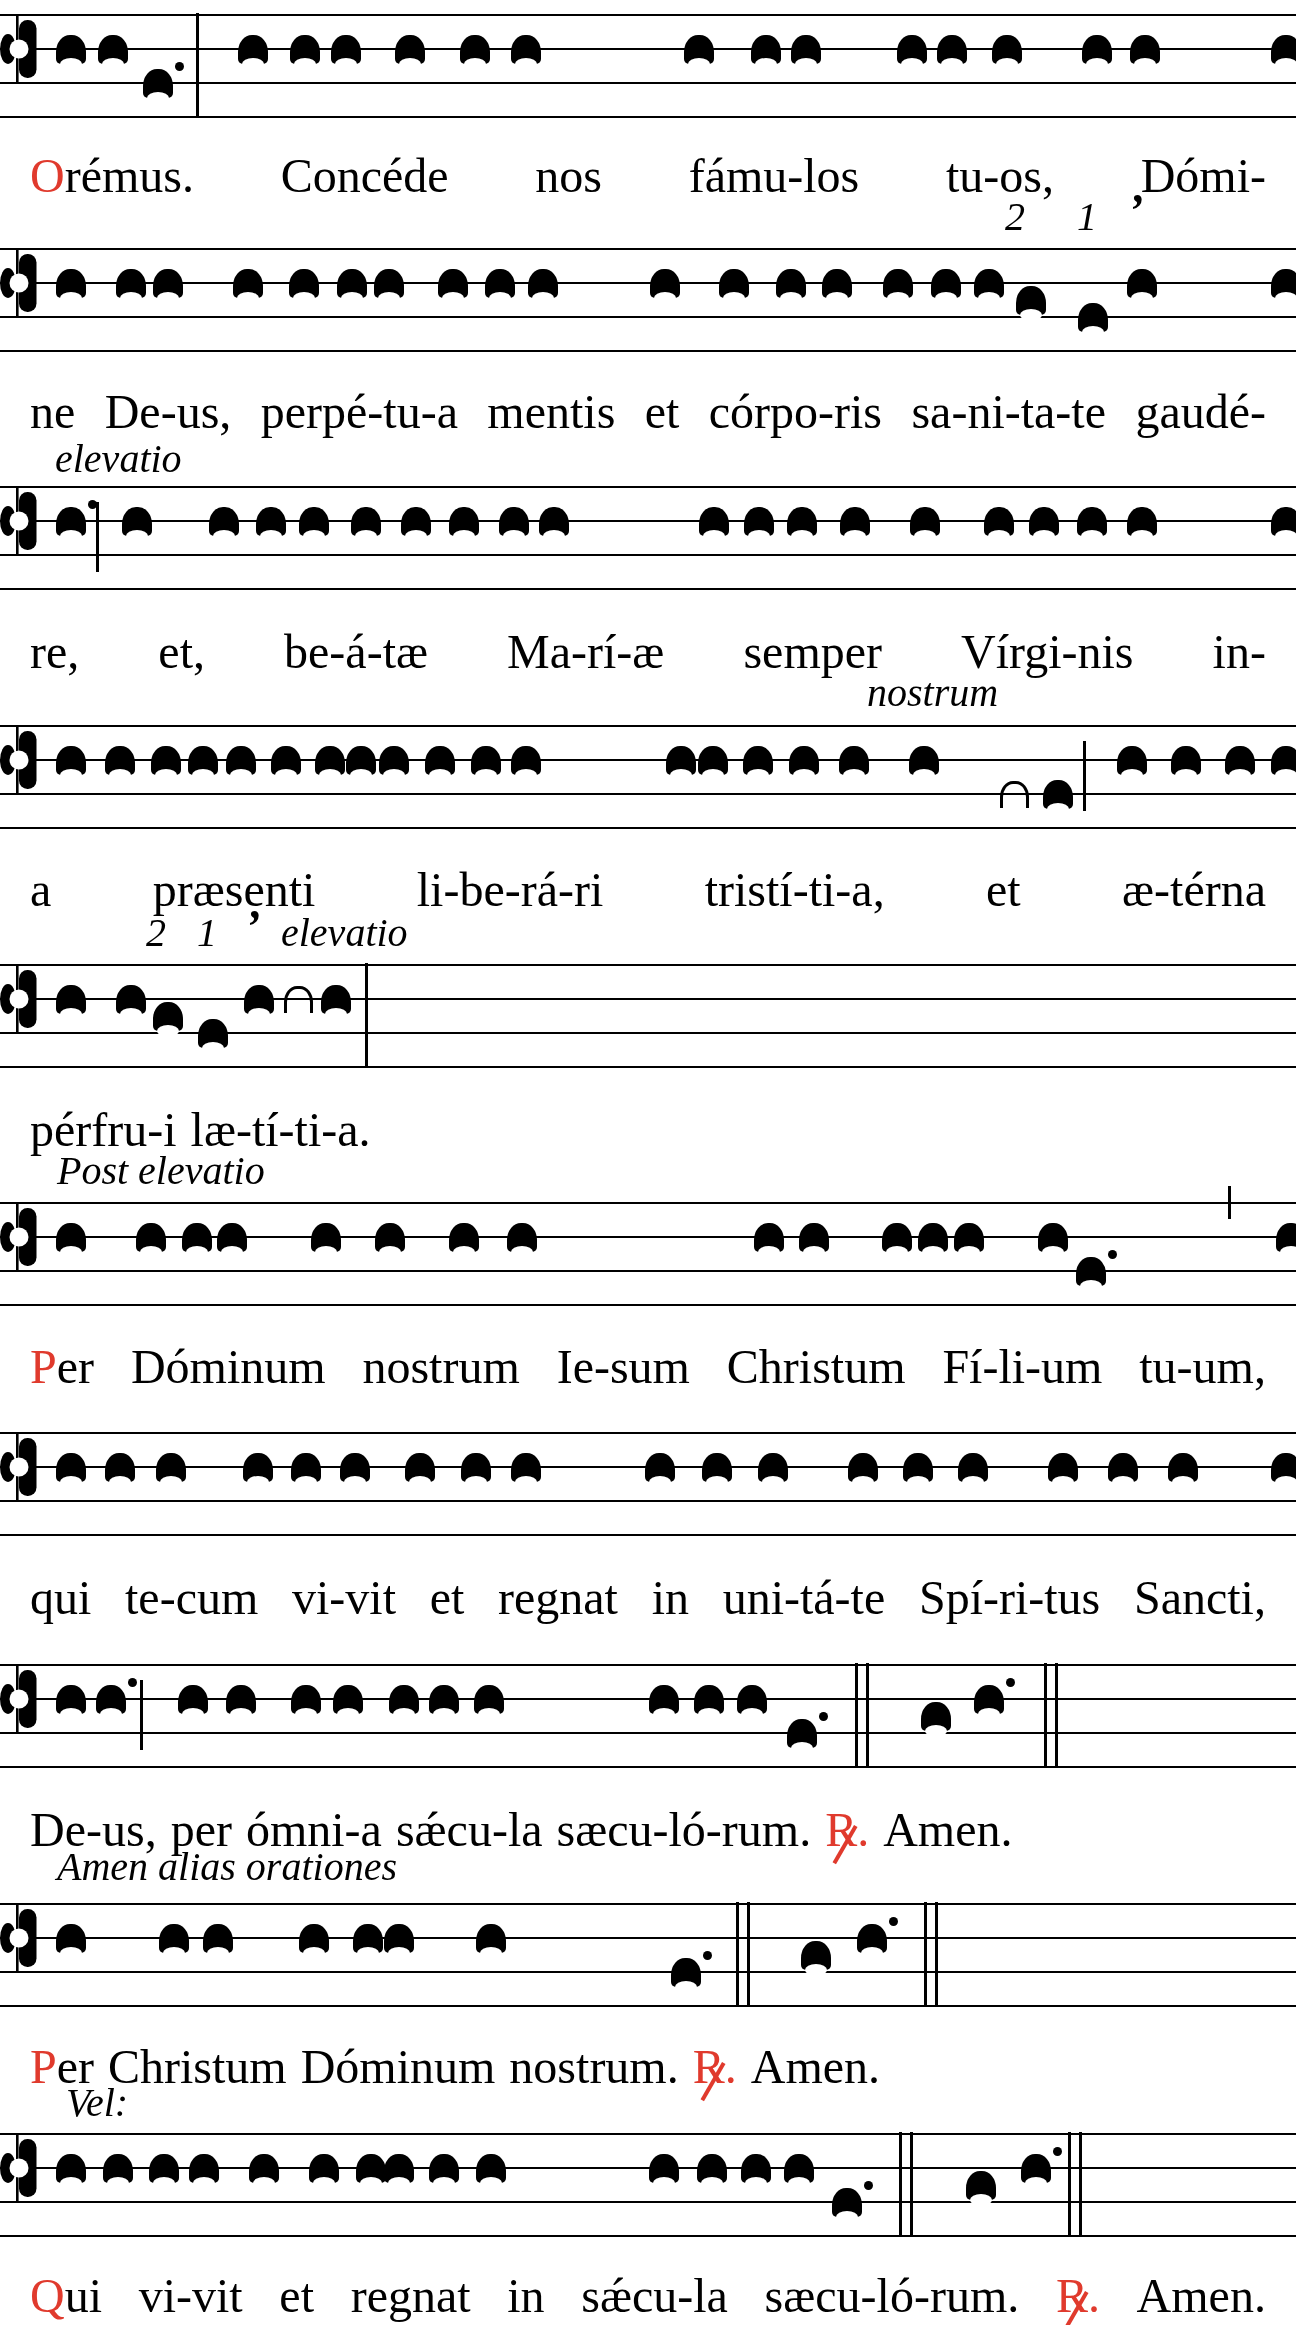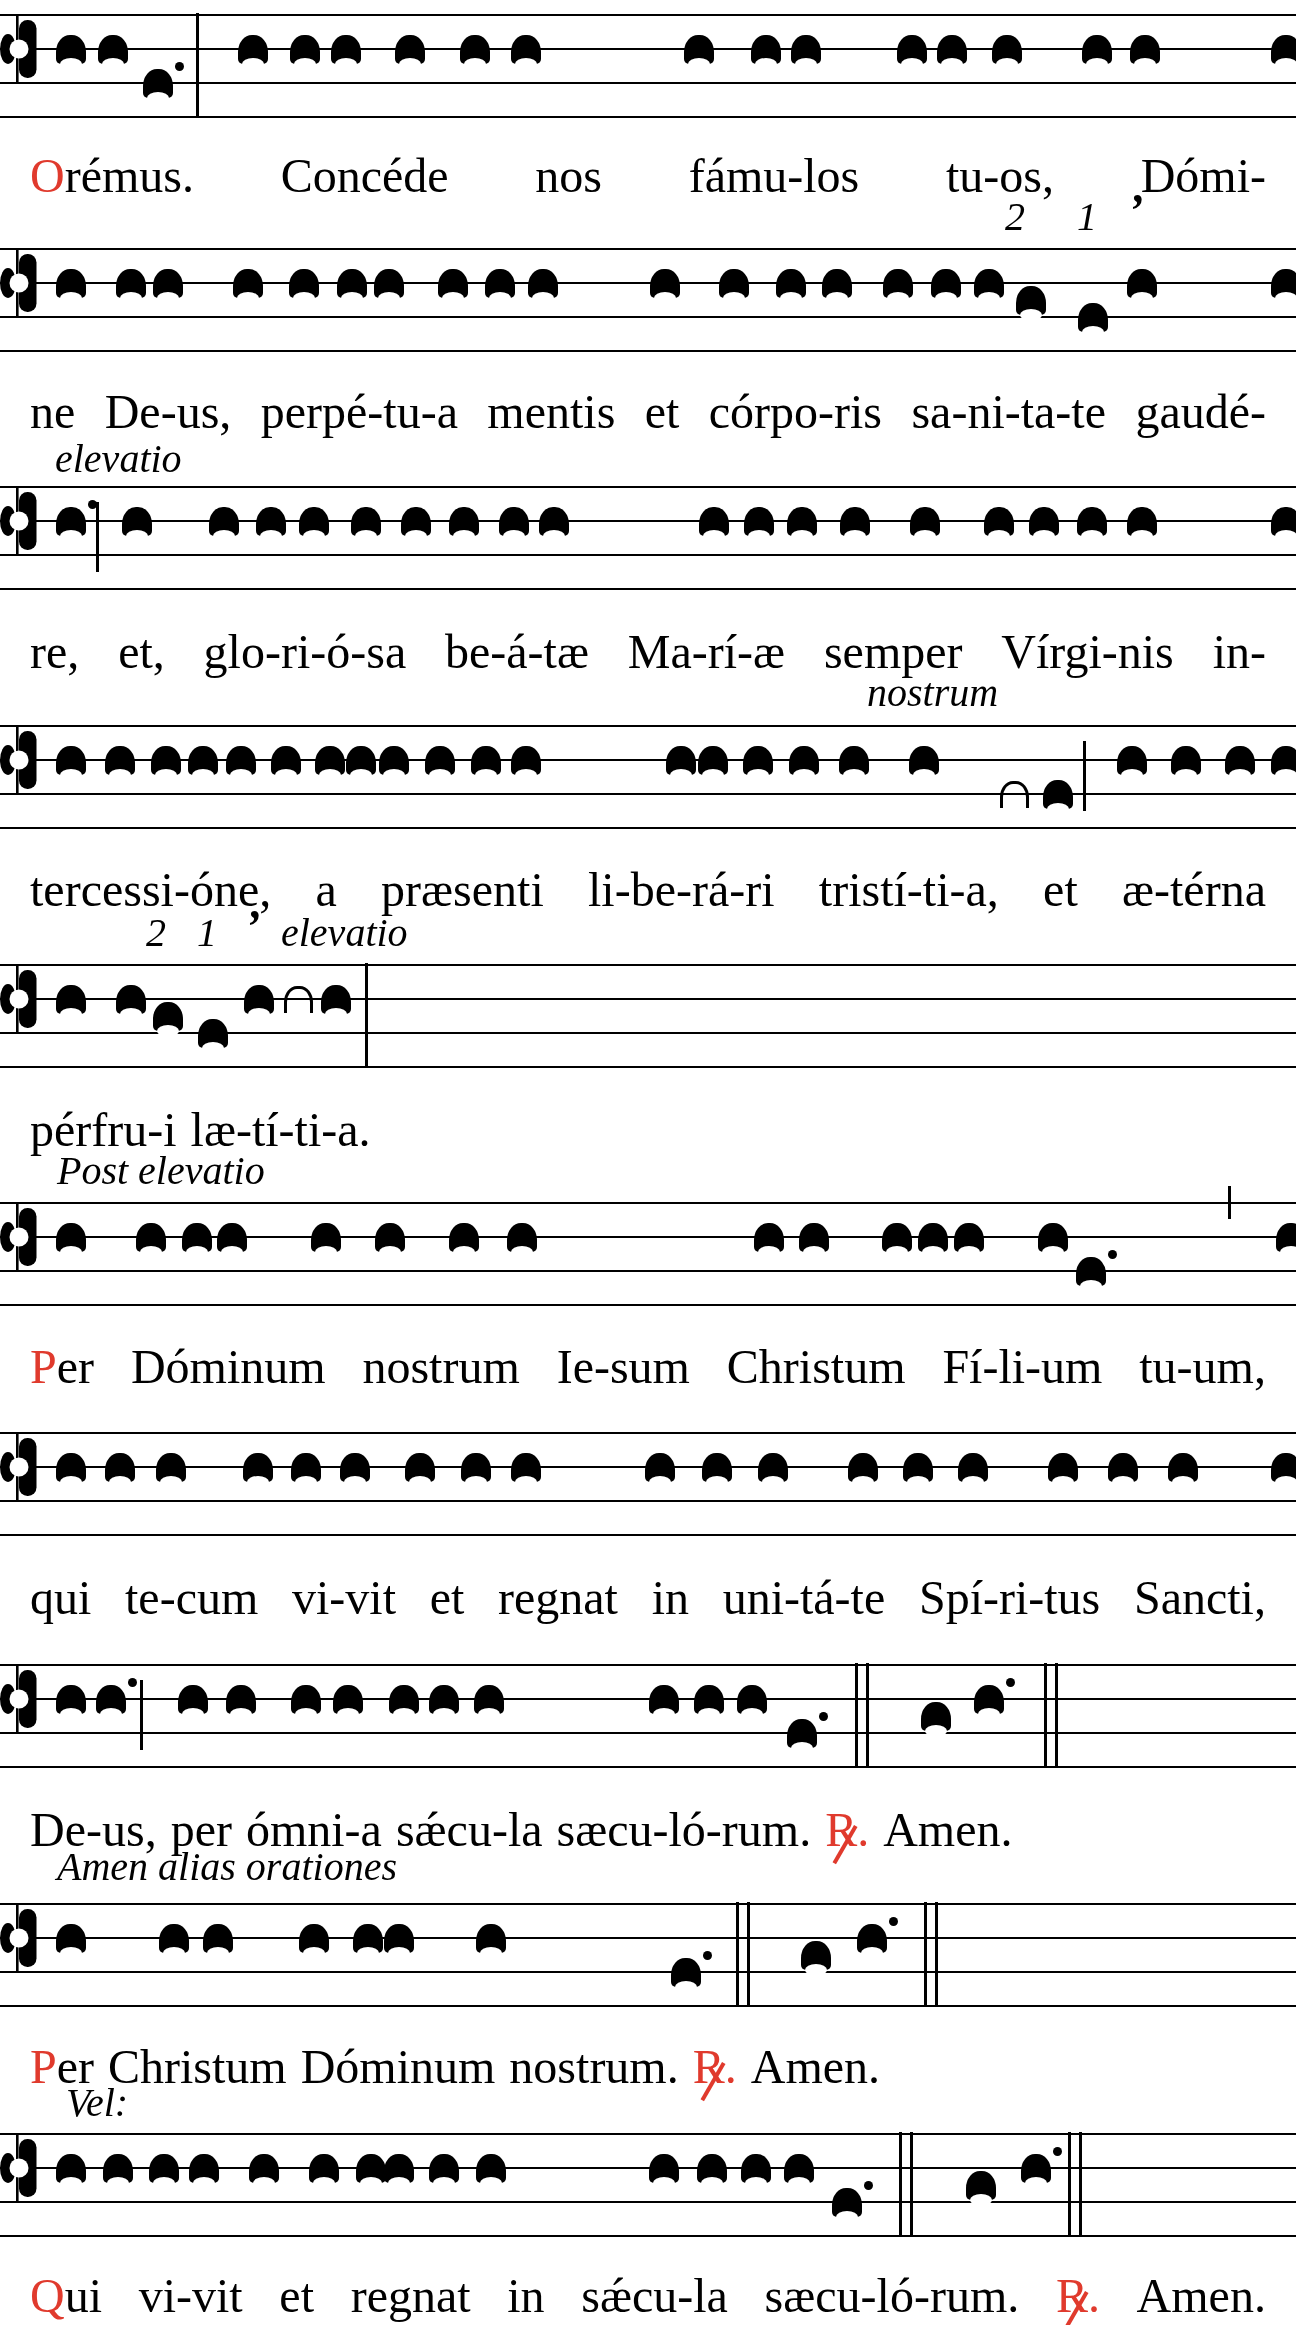--- a/index.html
+++ b/index.html
@@ -371,29 +371,27 @@
         <span class="word">perpé-tu-a</span>
         <span class="word">mentis</span>
         <span class="word">et</span>
         <span class="word">córpo-ris</span>
         <span class="word">sa-ni-ta-te</span>
         <span class="word">gaudé-</span>
       </div>
       <div class="lyric just" style="top: 622px;">
         <span class="word">re,</span>
         <span class="word">et,</span>
-        <span class="word">glo-ri-ó-sa</span>
         <span class="word">be-á-tæ</span>
         <span class="word">Ma-rí-æ</span>
         <span class="word">semper</span>
         <span class="word">Vírgi-nis</span>
         <span class="word">in-</span>
       </div>
       <div class="lyric just" style="top: 860px;">
-        <span class="word">tercessi-óne,</span>
         <span class="word">a</span>
         <span class="word">præsenti</span>
         <span class="word">li-be-rá-ri</span>
         <span class="word">tristí-ti-a,</span>
         <span class="word">et</span>
         <span class="word">æ-térna</span>
       </div>
       <div class="lyric" style="top: 1100px;">
         <span class="word">pérfru-i</span>
         <span class="word">læ-tí-ti-a.</span>

